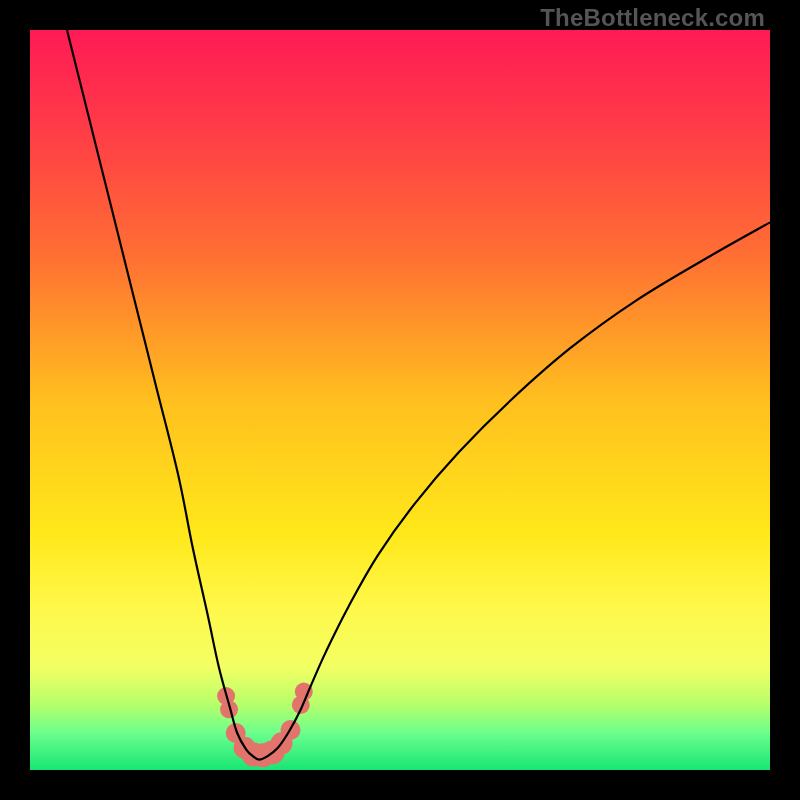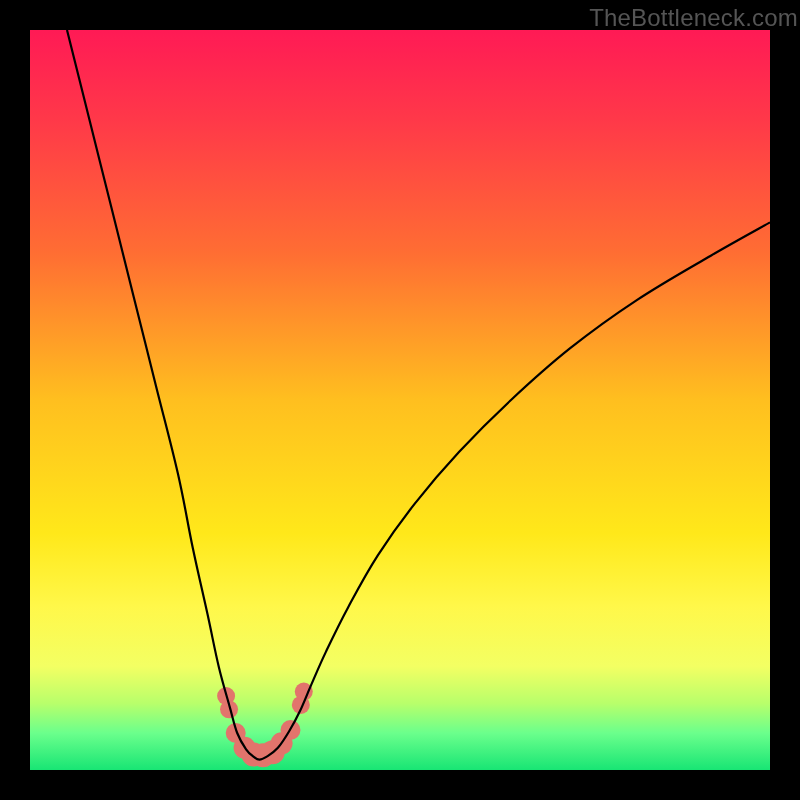--- a/index.html
+++ b/index.html
@@ -13,23 +13,23 @@
   }
   .frame {
     position: relative;
     width: 800px;
     height: 800px;
     box-sizing: border-box;
   }
   .watermark {
     position: absolute;
     top: 4px;
-    right: 2px;
+    right: 35px;
     font-size: 24px;
-    font-weight: 400;
+    font-weight: 700;
     color: #555;
     letter-spacing: 0.2px;
   }
   svg { display: block; }
 </style>
 </head>
 <body>
 
 <div class="frame">
   <div class="watermark">TheBottleneck.com</div>

